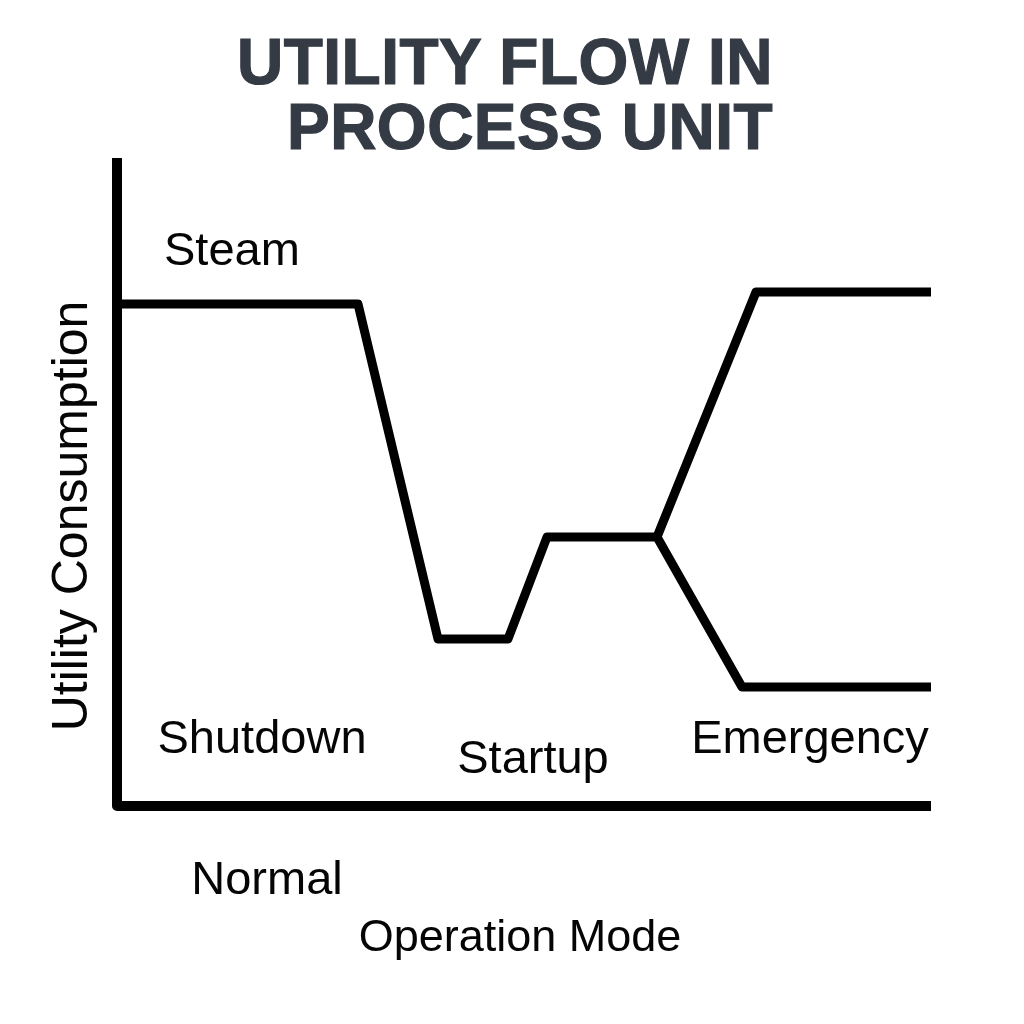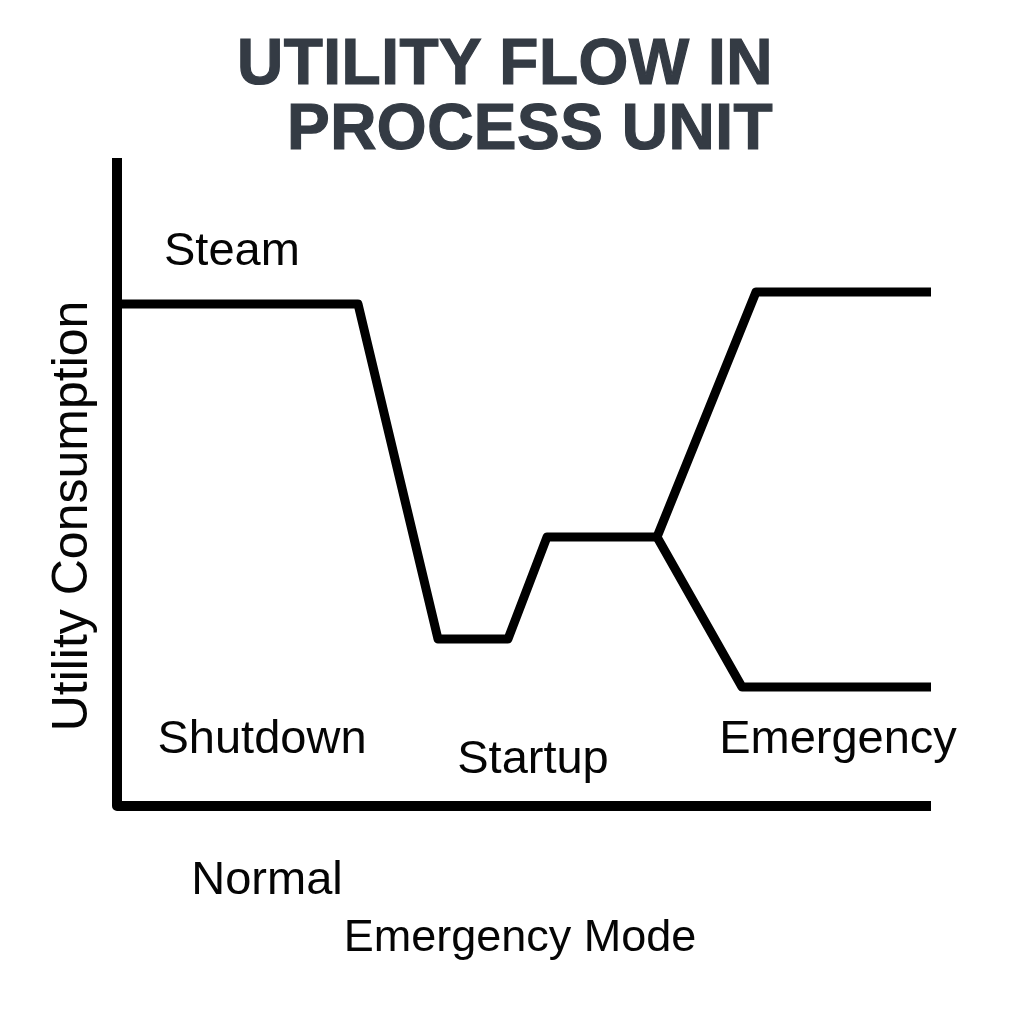--- a/index.html
+++ b/index.html
@@ -46,21 +46,21 @@
   .lbl.centered { transform: translateX(-50%); text-align: right; }
   .series-label { left: 164px; top: 213px; margin-top: 8px; }
   .y-axis-label {
     left: 70px;
     top: 516px;
     font-size: 50px;
     transform: translate(-50%, -50%) rotate(-90deg);
   }
   .mode-shutdown  { left: 262px; top: 709px; }
   .mode-startup   { left: 533px; top: 709px; margin-top: 20px; }
-  .mode-emergency { left: 810px; top: 709px; margin-left: 28px; }
+  .mode-emergency { left: 810px; top: 709px; }
   .mode-normal    { left: 267px; top: 850px; }
   .x-axis-label   { left: 520px; top: 910px; font-size: 45px; }
 </style>
 </head>
 <body>
 
 <div class="title">
   <div>UTILITY FLOW IN</div>
   <div>PROCESS UNIT</div>
 </div>
@@ -77,13 +77,13 @@
 <div class="lbl y-axis-label">Utility Consumption</div>
 
 <div class="lbl centered mode-shutdown">Shutdown</div>
 
 <div class="lbl centered mode-startup">Startup</div>
 
 <div class="lbl centered mode-emergency">Emergency</div>
 
 <div class="lbl centered mode-normal">Normal</div>
 
-<div class="lbl centered x-axis-label">Emergency Mode</div>
+<div class="lbl centered x-axis-label">Operation Mode</div>
 
 </body></html>

